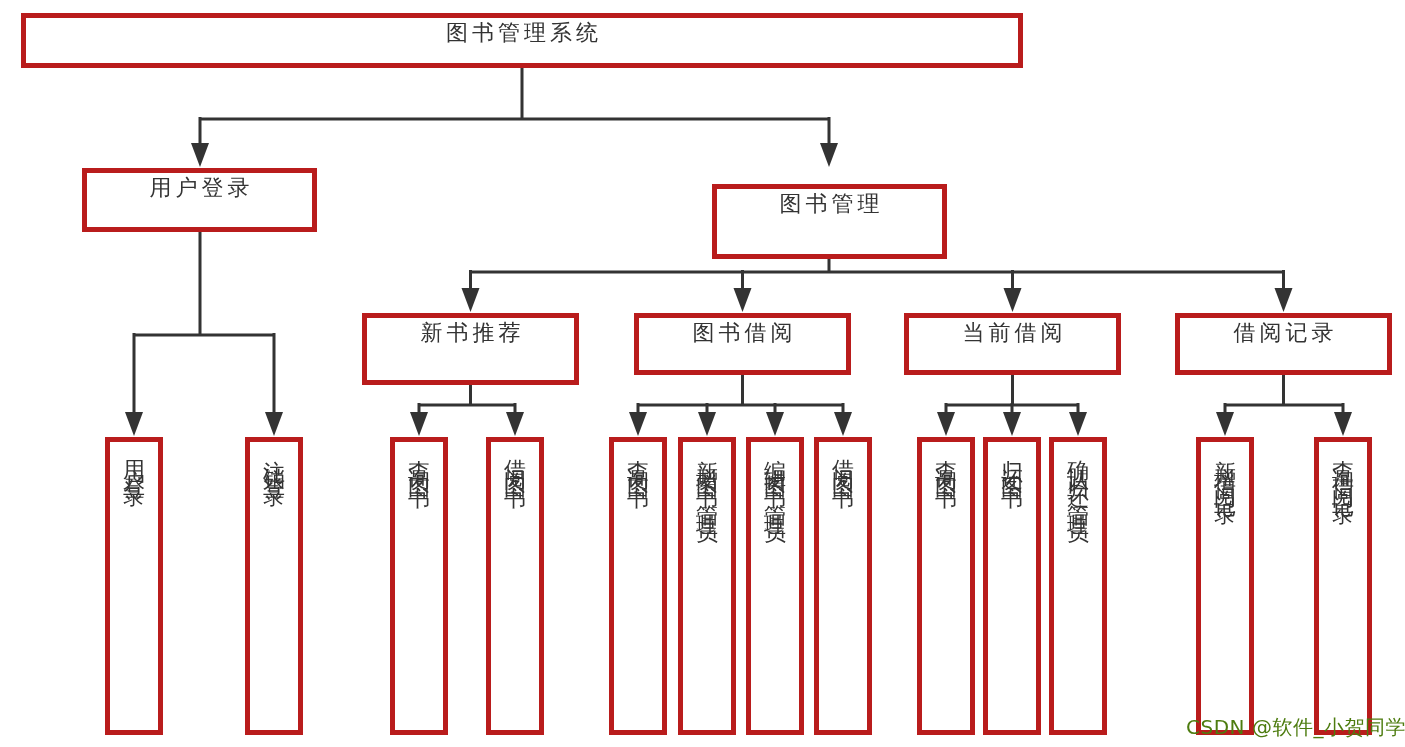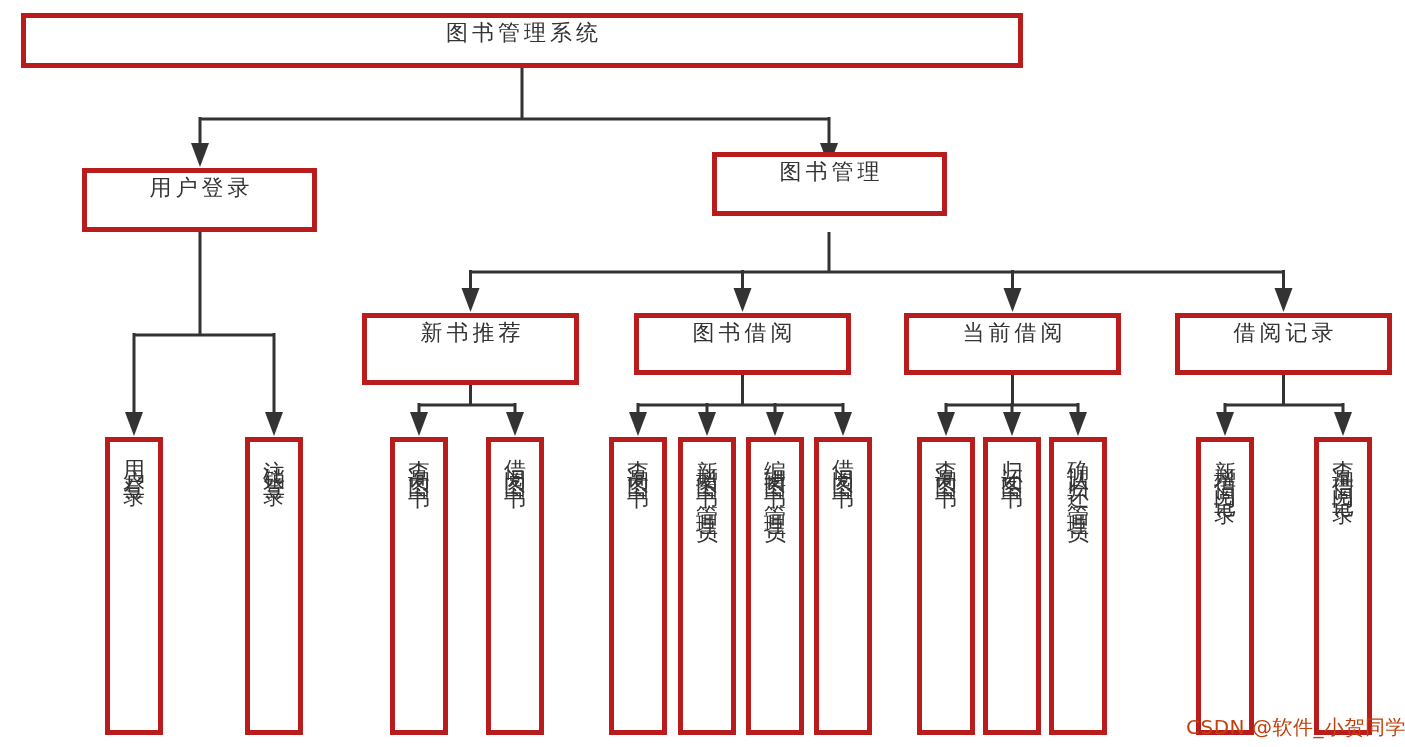--- a/index.html
+++ b/index.html
@@ -15,21 +15,21 @@
     display:flex;align-items:flex-start;justify-content:center;
     color:#333333;font-size:22px;
   }
   .node .lbl{letter-spacing:4px;text-indent:4px;white-space:nowrap;}
   .leaf .lbl{
     writing-mode:vertical-rl;text-orientation:mixed;
     letter-spacing:9px;text-indent:0;line-height:1;white-space:normal;
   }
   .watermark{
     position:absolute;left:1186px;top:714px;z-index:3;
-    font-size:20px;color:#c2410c;letter-spacing:0.5px;white-space:nowrap;
+    font-size:20px;color:#4d7c0f;letter-spacing:0.5px;white-space:nowrap;
   }
 </style>
 </head>
 <body>
 
 <div class="canvas">
 
   <svg class="connectors" width="1405" height="747" viewBox="0 0 1405 747">
     <g stroke="#333333" stroke-width="3" fill="none">
 
@@ -70,21 +70,21 @@
     </g>
   </svg>
 
   <div class="node" style="left:21px;top:13px;width:1002px;height:55px">
     <span class="lbl">图书管理系统</span>
   </div>
 
   <div class="node" style="left:82px;top:168px;width:235px;height:64px">
     <span class="lbl">用户登录</span>
   </div>
-  <div class="node" style="left:712px;top:152px;width:235px;height:64px">
+  <div class="node" style="left:712px;top:184px;width:235px;height:75px">
     <span class="lbl">图书管理</span>
   </div>
 
   <div class="node" style="left:362px;top:313px;width:217px;height:72px">
     <span class="lbl">新书推荐</span>
   </div>
   <div class="node" style="left:904px;top:313px;width:217px;height:62px">
     <span class="lbl">当前借阅</span>
   </div>
   <div class="node" style="left:634px;top:313px;width:217px;height:62px">

